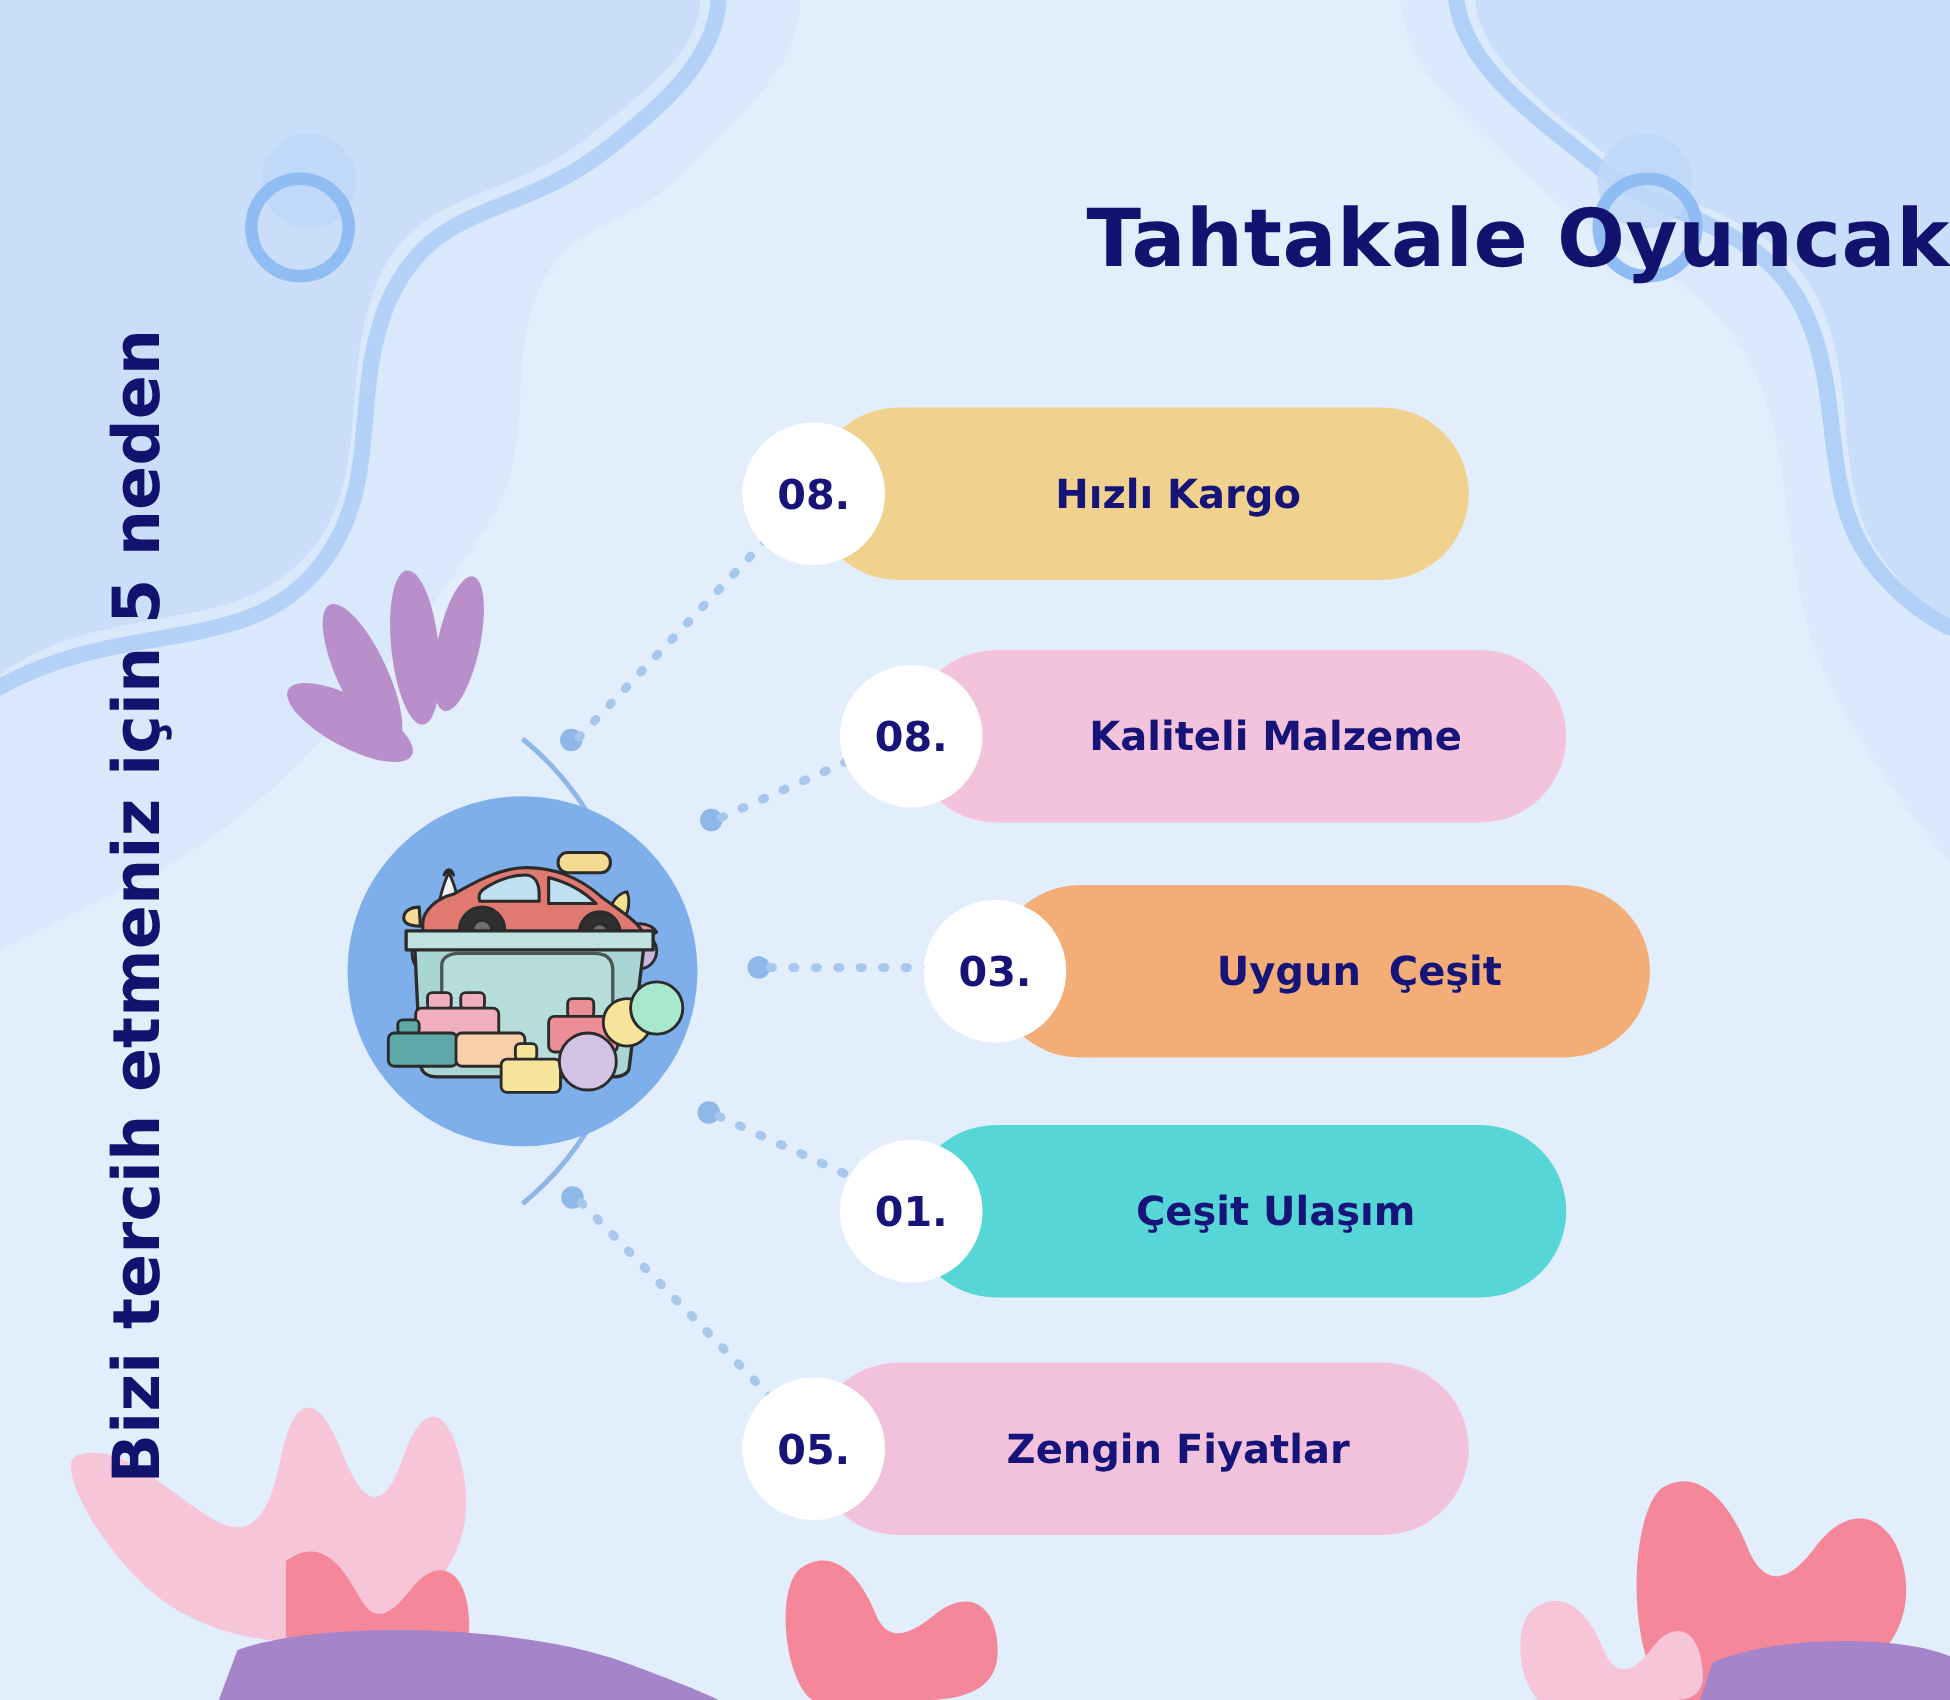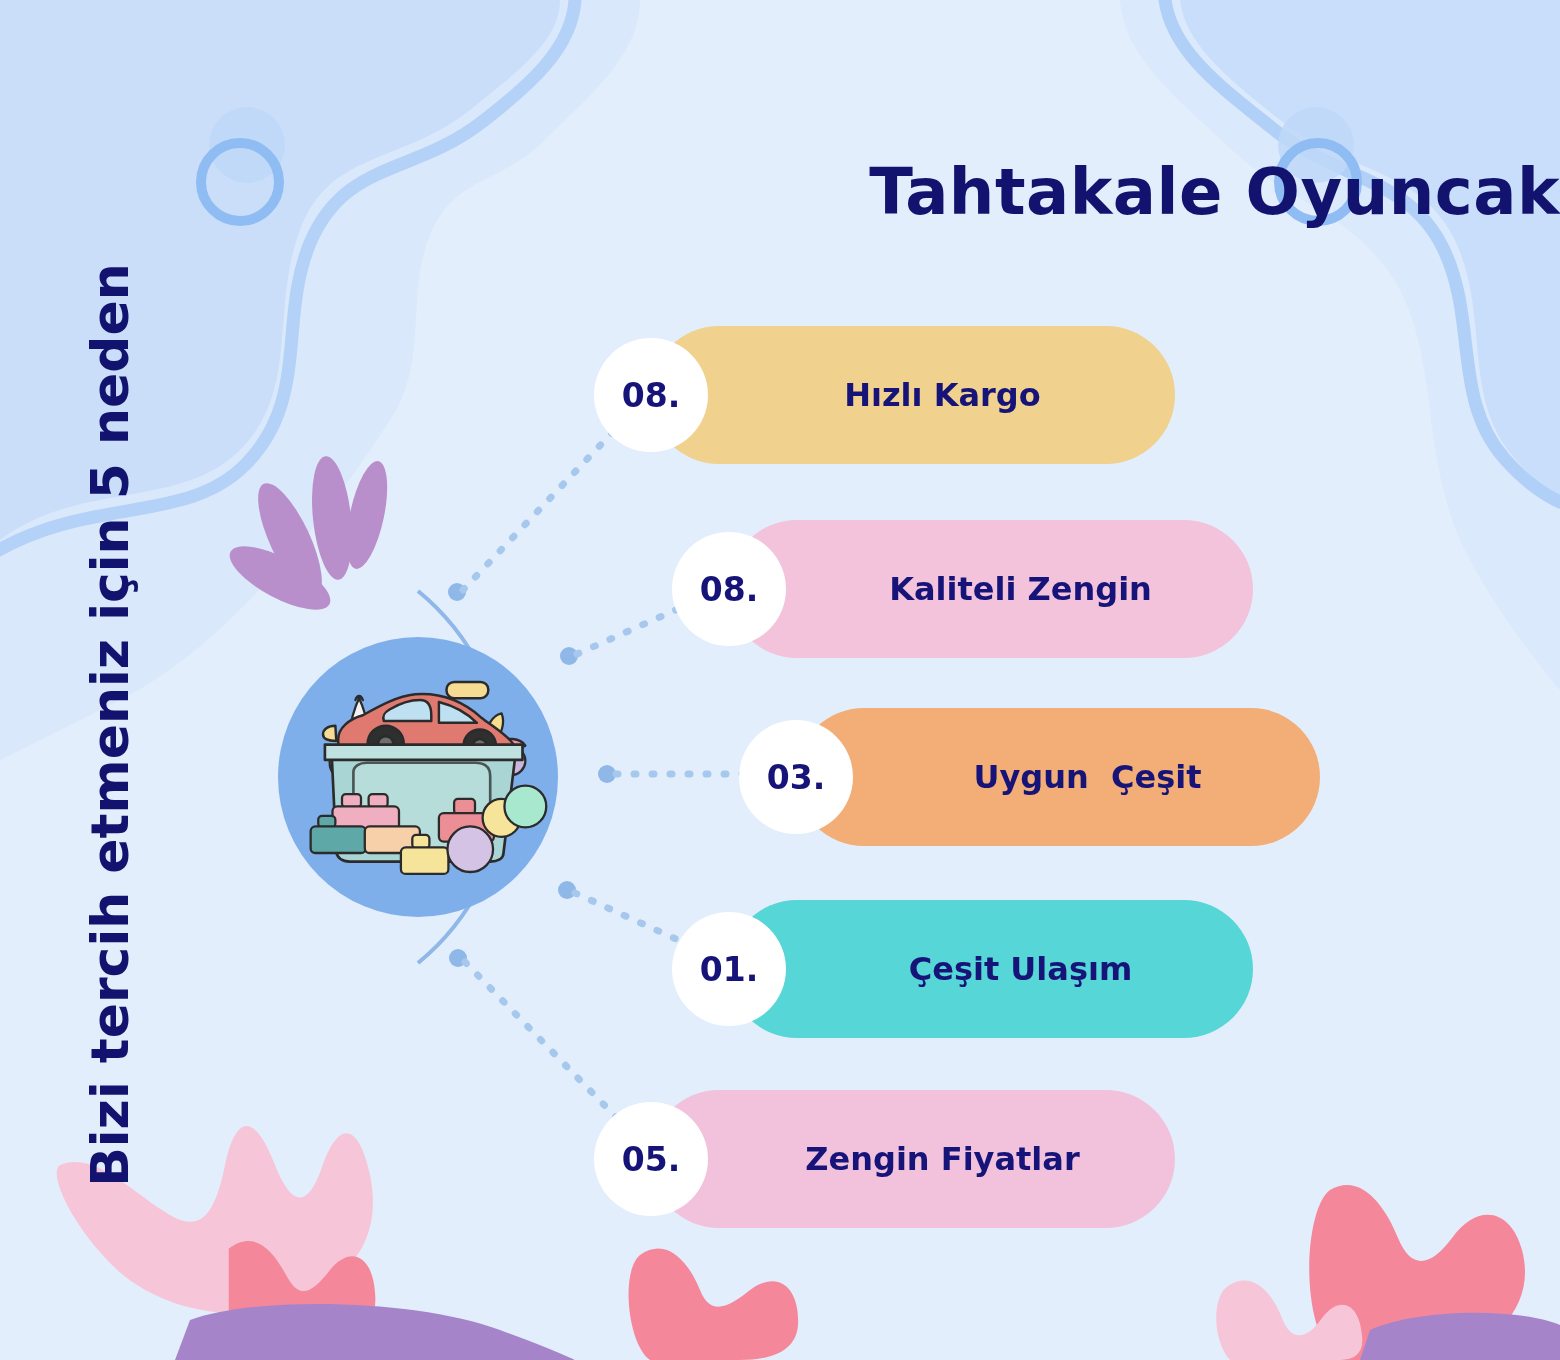--- a/index.html
+++ b/index.html
@@ -198,21 +198,21 @@
   <div id="side-text">Bizi tercih etmeniz için 5 neden</div>
 
   <div class="item" id="item1">
     <div class="pill" style="background:#F0D18D;"></div>
     <div class="pill-label">Hızlı Kargo</div>
     <div class="badge">08.</div>
   </div>
 
   <div class="item" id="item2">
     <div class="pill" style="background:#F2C3DA;"></div>
-    <div class="pill-label">Kaliteli Zengin</div>
+    <div class="pill-label">Kaliteli Malzeme</div>
     <div class="badge">08.</div>
   </div>
 
   <div class="item" id="item3">
     <div class="pill" style="background:#F3AE77;"></div>
     <div class="pill-label">Uygun  Çeşit</div>
     <div class="badge">03.</div>
   </div>
 
   <div class="item" id="item4">

